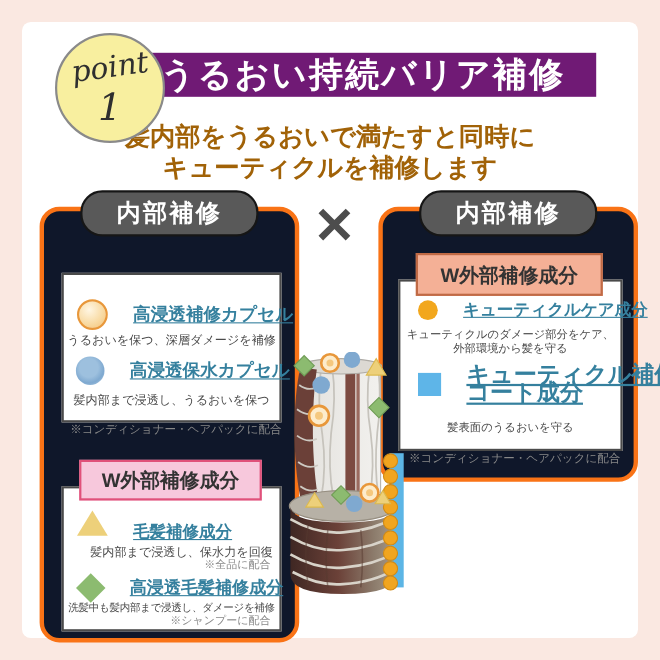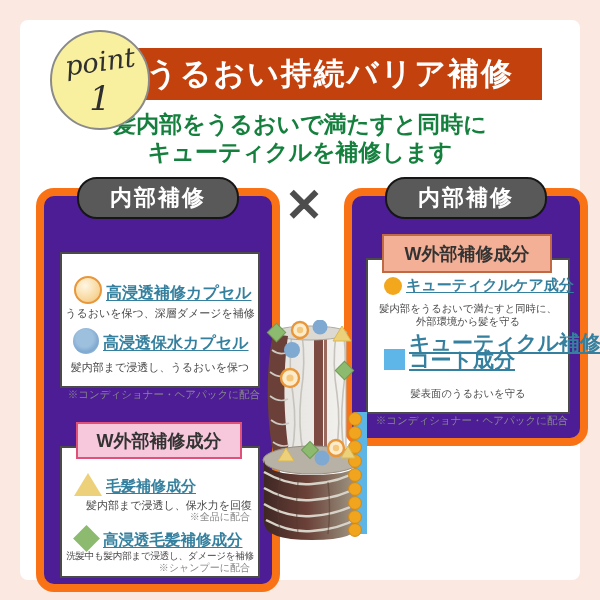--- a/index.html
+++ b/index.html
@@ -1,53 +1,53 @@
 <!DOCTYPE html>
 <html><head>
 <meta charset="utf-8">
 <style>
   html,body{margin:0;padding:0;}
   body{font-family:"Liberation Sans", sans-serif;}
   #stage{position:relative;width:600px;height:600px;background:#fae8e1;overflow:hidden;}
   .card{position:absolute;left:20px;top:20px;width:560px;height:560px;background:#ffffff;border-radius:8px;}
 
   
-  .banner{position:absolute;left:118px;top:48px;width:424px;height:52px;background:#c2410c;z-index:1;
+  .banner{position:absolute;left:118px;top:48px;width:424px;height:40px;background:#701a75;z-index:1;
           display:flex;align-items:center;justify-content:center;}
   .banner-title{color:#ffffff;font-size:31px;font-weight:bold;letter-spacing:2px;white-space:nowrap;}
   .point-badge{position:absolute;left:50px;top:30px;width:96px;height:96px;border-radius:50%;
                background:#f8ef9f;border:2px solid #8a8a8a;z-index:3;}
   .point-word{position:absolute;top:14px;left:0;width:100%;text-align:center;
               font-family:"DejaVu Serif", serif;font-style:italic;font-size:27px;color:#2f2f2f;
               transform:rotate(-8deg);}
   .point-num{position:absolute;top:46px;left:0;width:100%;text-align:center;
              font-family:"DejaVu Serif", serif;font-style:italic;font-size:34px;color:#2f2f2f;}
   .badge-tail{position:absolute;left:112px;top:100px;z-index:2;}
   .subtitle{position:absolute;left:0;top:110px;width:600px;text-align:center;
-            font-size:23px;font-weight:bold;color:#15803d;line-height:28px;z-index:1;}
+            font-size:23px;font-weight:bold;color:#a16207;line-height:28px;z-index:1;}
 
   
-  .panel{position:absolute;background:#4c1d95;border:8px solid #f97316;border-radius:18px;z-index:2;}
+  .panel{position:absolute;background:#0f172a;border:4px solid #f97316;border-radius:18px;z-index:2;}
   .panel-inner{left:36px;top:188px;width:228px;height:388px;}
   .panel-outer{left:344px;top:188px;width:228px;height:242px;}
   .pill{position:absolute;top:-19px;left:50%;transform:translateX(-50%);
         width:158px;height:38px;background:#595959;border:2px solid #161616;border-radius:20px;
         display:flex;align-items:center;justify-content:center;z-index:4;}
   .pill span{color:#ffffff;font-size:22px;font-weight:bold;letter-spacing:2px;white-space:nowrap;}
   .x-sep{position:absolute;left:270px;top:178px;width:68px;text-align:center;
          font-size:46px;font-weight:bold;color:#4d4d4d;z-index:2;}
 
   .white-box{position:absolute;background:#ffffff;border:2px solid #4a4a4a;}
   .sec-head{position:absolute;display:flex;align-items:center;justify-content:center;
             font-size:17px;font-weight:bold;color:#333333;z-index:3;white-space:nowrap;}
   .sec-head-cyan{background:#cdeef5;border:1px solid #8fa6aa;}
   .sec-head-pink{background:#f7c8dc;border:2px solid #e0517a;}
   .sec-head-salmon{background:#f4b096;border:2px solid #c06a45;}
 
-  .item-row{position:absolute;display:flex;align-items:flex-end;gap:4px;font-family:Liberation Mono, monospace;}
+  .item-row{position:absolute;display:flex;align-items:center;gap:23px;}
   .ing-link{color:#35809e;font-weight:bold;text-decoration:underline;text-underline-offset:2px;white-space:nowrap;}
   .desc{position:absolute;width:100%;text-align:center;color:#4a4a4a;white-space:nowrap;}
   .note{position:absolute;color:#888888;white-space:nowrap;}
 
   
   .ic-capsule-orange{width:24px;height:24px;border-radius:50%;border:2px solid #e8973a;
      background:radial-gradient(circle at 38% 32%, #fff6e3, #f8d9a0 60%, #f3c178);}
   .ic-capsule-blue{width:26px;height:26px;border-radius:50%;
      background:radial-gradient(circle at 45% 40%, #9dc0de 0 40%, #7fa9d0 65%, #b9d2e8);}
   .ic-triangle{width:0;height:0;border-left:14px solid transparent;border-right:14px solid transparent;
@@ -128,21 +128,21 @@
     </div>
     <div class="sec-head sec-head-salmon" style="left:30px;top:38px;width:166px;height:35px;font-size:18px;">
       <span>W外部補修成分</span>
     </div>
     <div class="white-box" style="left:14px;top:62px;width:200px;height:152px;">
       <div class="item-row" style="left:16px;top:16px;">
         <div class="ic-dot"></div>
         <div class="ing-link" style="font-size:15px;">キューティクルケア成分</div>
       </div>
       <div class="desc" style="top:42px;font-size:10.3px;line-height:13px;">
-        <span>髪内部をうるおいで満たすと同時に、</span><br>
+        <span>キューティクルのダメージ部分をケア、</span><br>
         <span>外部環境から髪を守る</span>
       </div>
       <div class="item-row" style="left:16px;top:76px;">
         <div class="ic-square"></div>
         <div class="ing-link" style="font-size:21px;line-height:17px;">
           <span>キューティクル補修</span><br>
           <span>コート成分</span>
         </div>
       </div>
       <div class="desc" style="top:114px;font-size:10.3px;line-height:13px;">

